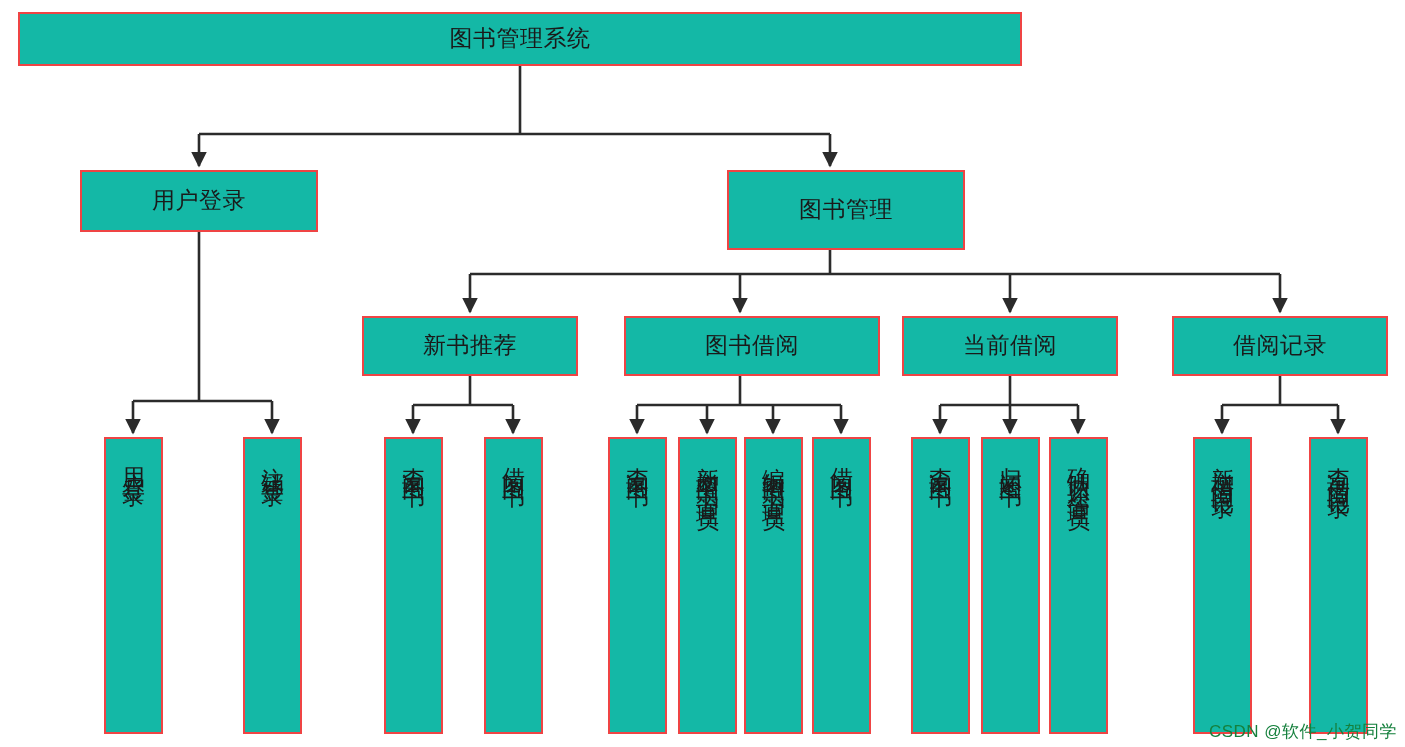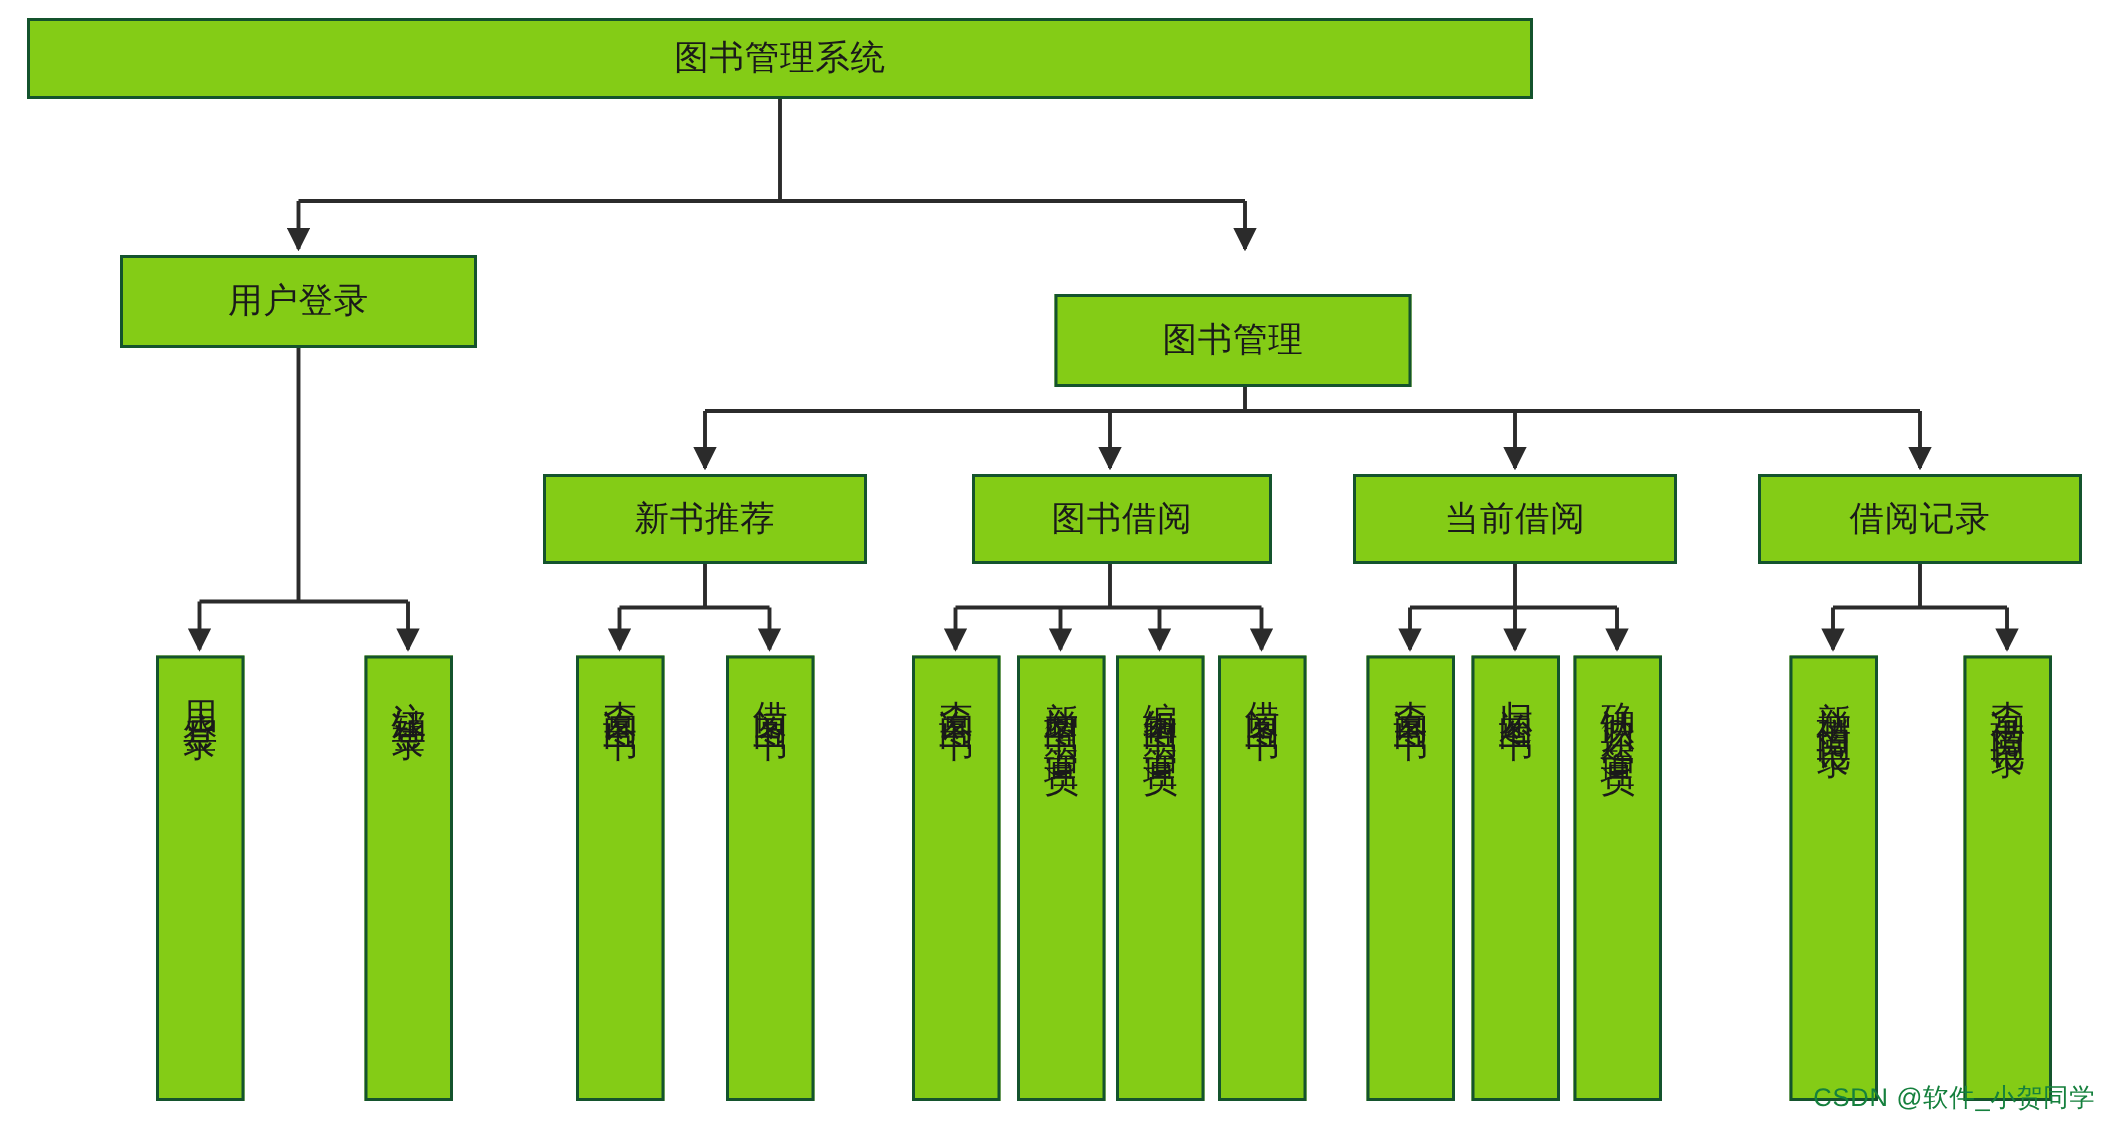--- a/index.html
+++ b/index.html
@@ -22,22 +22,22 @@
     position: absolute;
     left: 0;
     top: 0;
     width: 1405px;
     height: 747px;
     pointer-events: none;
   }
   .node {
     position: absolute;
     box-sizing: border-box;
-    border: 2px solid #14532d;
-    background: #84cc16;
+    border: 2px solid #ef4444;
+    background: #14b8a6;
     display: flex;
     align-items: center;
     justify-content: center;
     color: #1a1a1a;
   }
   .node .lbl {
     display: block;
     text-align: center;
     line-height: 1.18;
     white-space: pre;
@@ -129,28 +129,28 @@
     </g>
   </svg>
 
   <div class="node h root" style="left:18px; top:12px; width:1004px; height:54px;">
     <span class="lbl">图书管理系统</span>
   </div>
 
   <div class="node h" style="left:80px; top:170px; width:238px; height:62px;">
     <span class="lbl">用户登录</span>
   </div>
-  <div class="node h" style="left:703px; top:170px; width:238px; height:62px;margin-top:26px;">
+  <div class="node h" style="left:727px; top:170px; width:238px; height:80px;">
     <span class="lbl">图书管理</span>
   </div>
 
   <div class="node h" style="left:362px; top:316px; width:216px; height:60px;">
     <span class="lbl">新书推荐</span>
   </div>
-  <div class="node h" style="left:648px; top:316px; width:200px; height:60px;">
+  <div class="node h" style="left:624px; top:316px; width:256px; height:60px;">
     <span class="lbl">图书借阅</span>
   </div>
   <div class="node h" style="left:902px; top:316px; width:216px; height:60px;align-items:center;">
     <span class="lbl">当前借阅</span>
   </div>
   <div class="node h" style="left:1172px; top:316px; width:216px; height:60px;">
     <span class="lbl">借阅记录</span>
   </div>
 
   <div class="node v" style="left:104px; top:437px; width:59px; height:297px;">

